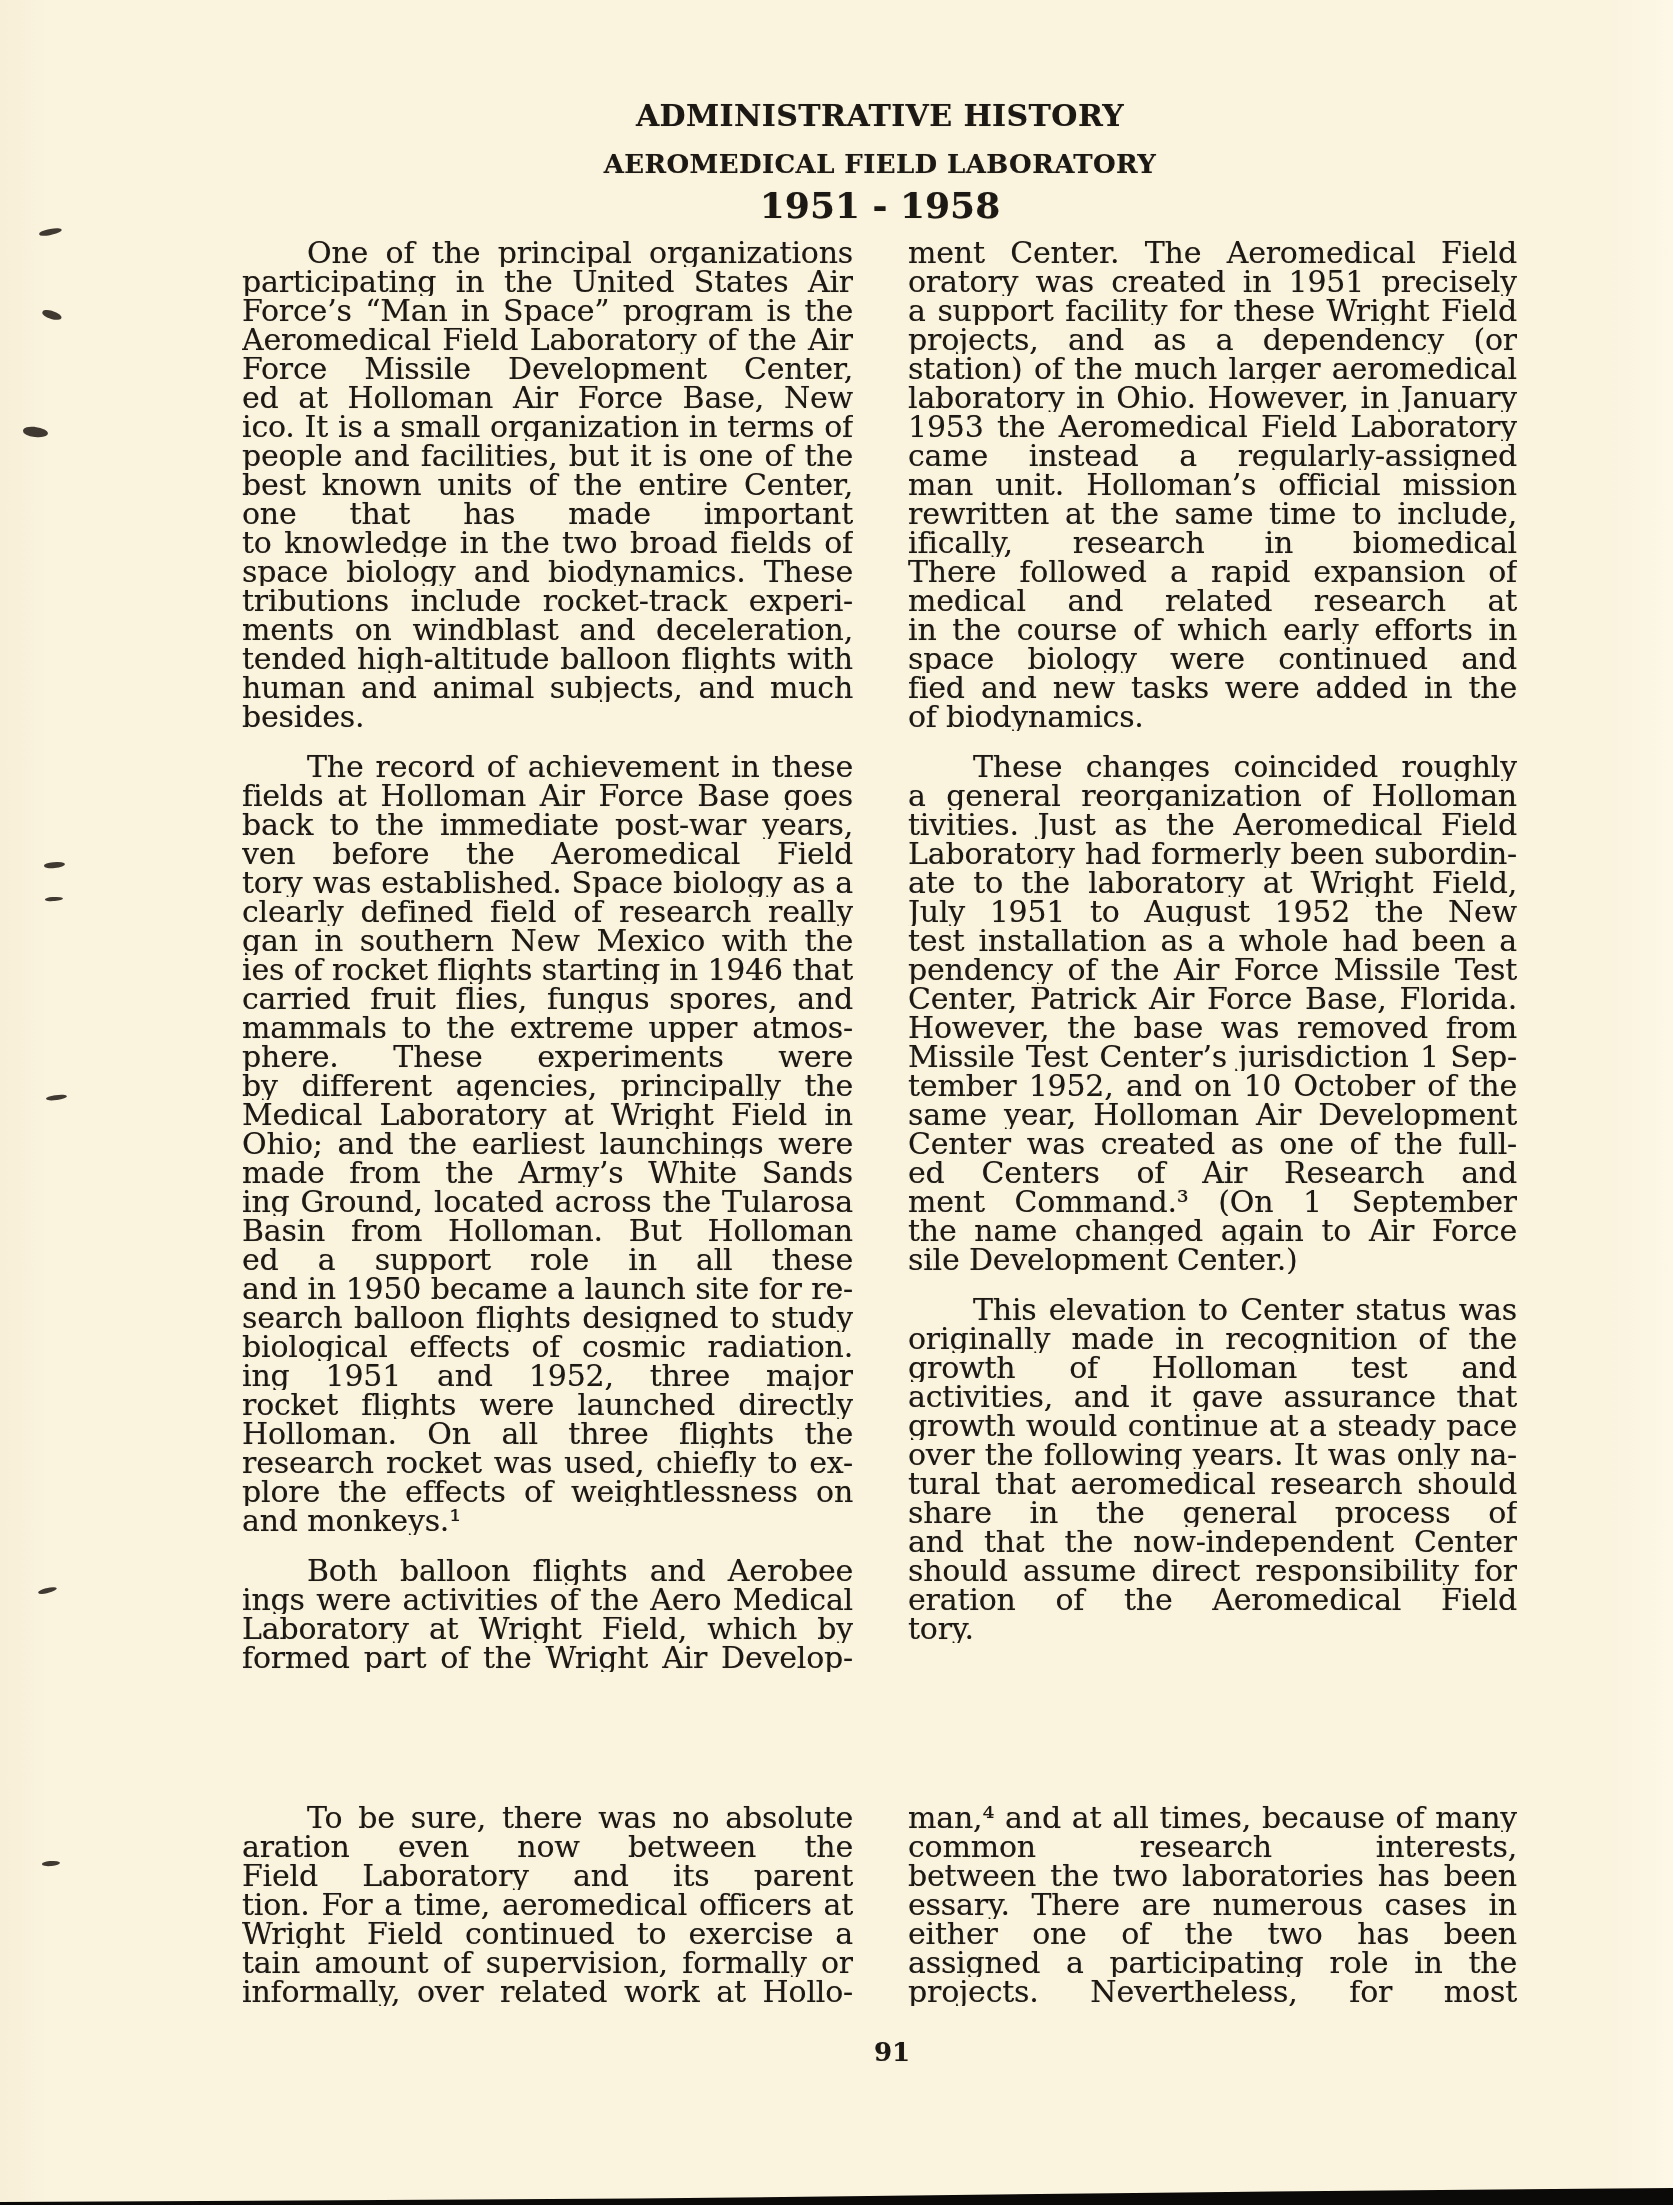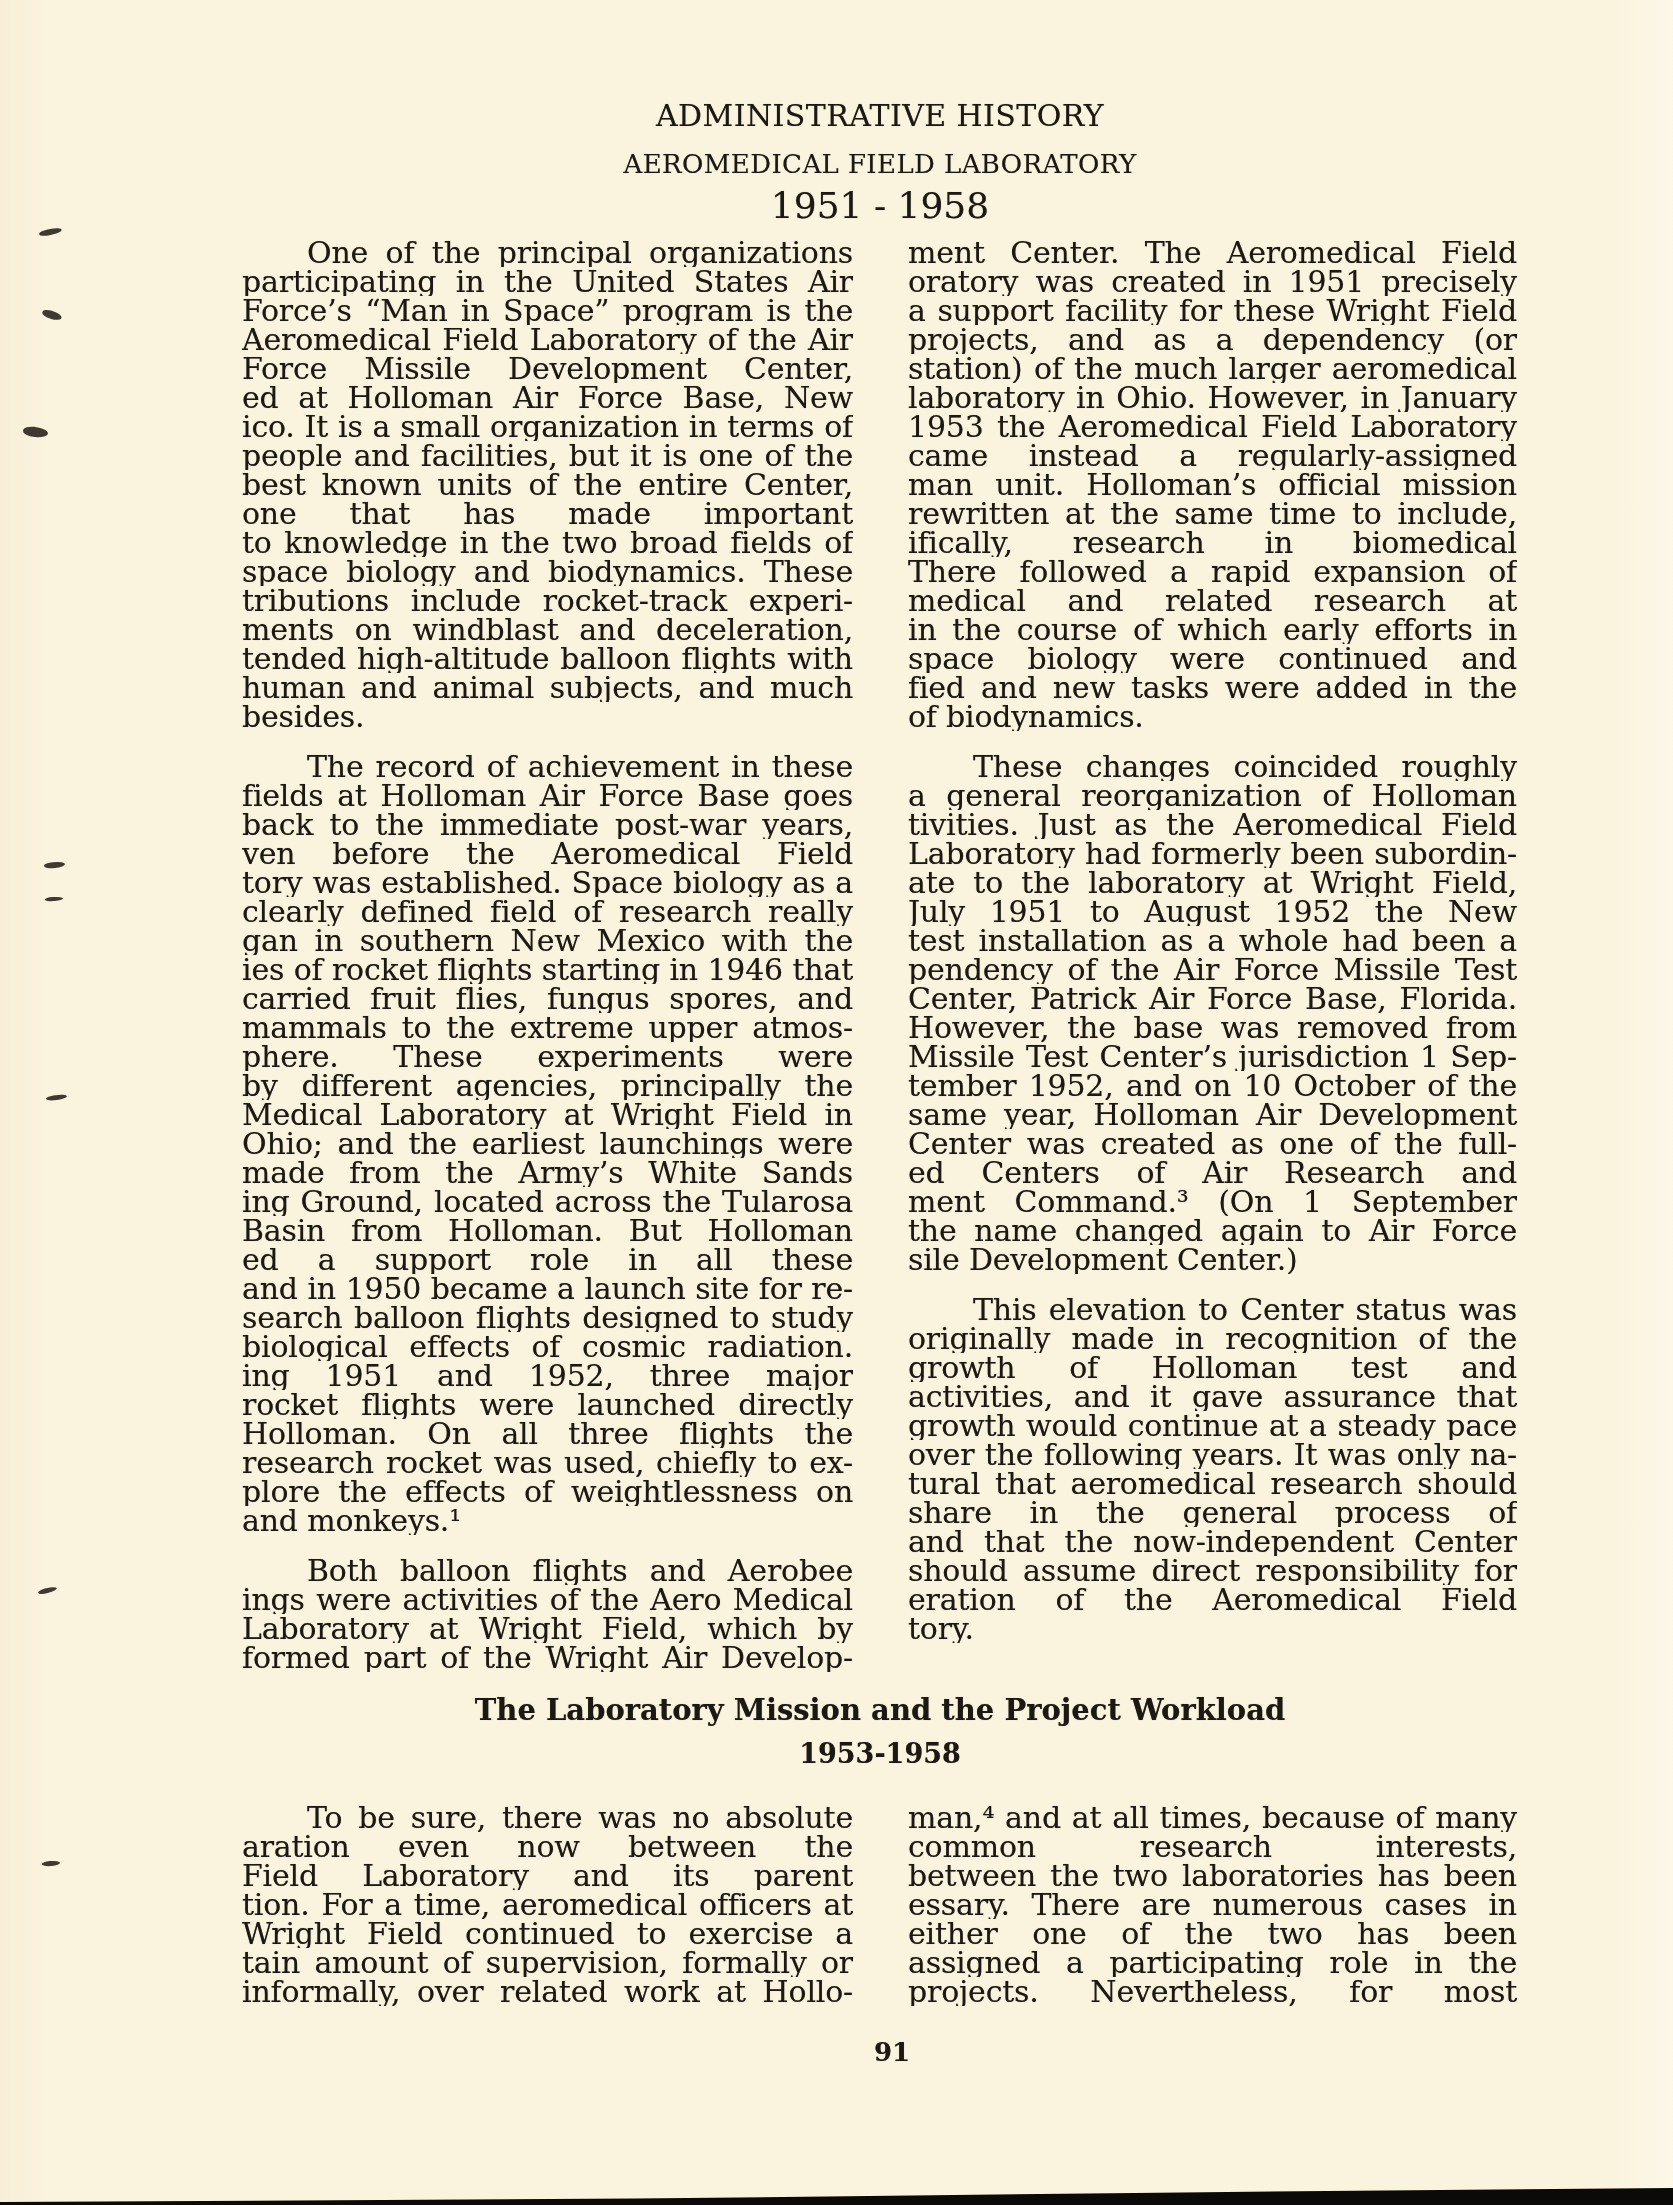--- a/index.html
+++ b/index.html
@@ -10,21 +10,21 @@
     height: 2205px;
     background: linear-gradient(90deg, #f7efd7 0%, #faf3de 3%, #faf3de 96%, #fcf7e7 100%);
     font-family: "DejaVu Serif", "Liberation Serif", serif;
     color: #1c1813;
     overflow: hidden;
   }
   .doc-header {
     position: absolute;
     left: 242px; top: 97px; width: 1276px;
     text-align: center;
-    font-weight: normal;
+    font-weight: bold;
   }
   .doc-title     { font-size: 30px; line-height: 38px; margin-bottom: 9.8px; letter-spacing: 0.4px; }
   .doc-subtitle  { font-size: 26px; line-height: 38px; margin-bottom: 5.6px;  letter-spacing: 0.4px; }
   .doc-daterange { font-size: 36px; line-height: 35px; }
   .doc-header div, .body-col .line, .section-heading div, .page-number {
     text-shadow: 0 0 0.7px rgba(30,22,12,0.45);
   }
   .body-col {
     position: absolute;
     top: 238px;
@@ -194,24 +194,20 @@
         <div class="line justified-wide">over the following years. It was only na-</div>
         <div class="line justified-wide">tural that aeromedical research should</div>
         <div class="line justified-wide">share in the general process of expansion,</div>
         <div class="line justified-wide">and that the now-independent Center</div>
         <div class="line justified-wide">should assume direct responsibility for op-</div>
         <div class="line justified-wide">eration of the Aeromedical Field Labora-</div>
         <div class="line last">tory.</div>
       </div>
     </div>
 
-  <div class="section-heading">
-    <div class="sh-line1">The Laboratory Mission and the Project Workload</div>
-    <div class="sh-line2">1953-1958</div>
-  </div>
 
   <div class="body-col col-left lower-col">
       <div class="para indent">
         <div class="line justified-wide">To be sure, there was no absolute sep-</div>
         <div class="line justified-wide">aration even now between the Aeromedical</div>
         <div class="line justified-wide">Field Laboratory and its parent organiza-</div>
         <div class="line justified-wide">tion. For a time, aeromedical officers at</div>
         <div class="line justified-wide">Wright Field continued to exercise a cer-</div>
         <div class="line justified-wide">tain amount of supervision, formally or</div>
         <div class="line justified-wide">informally, over related work at Hollo-</div>

